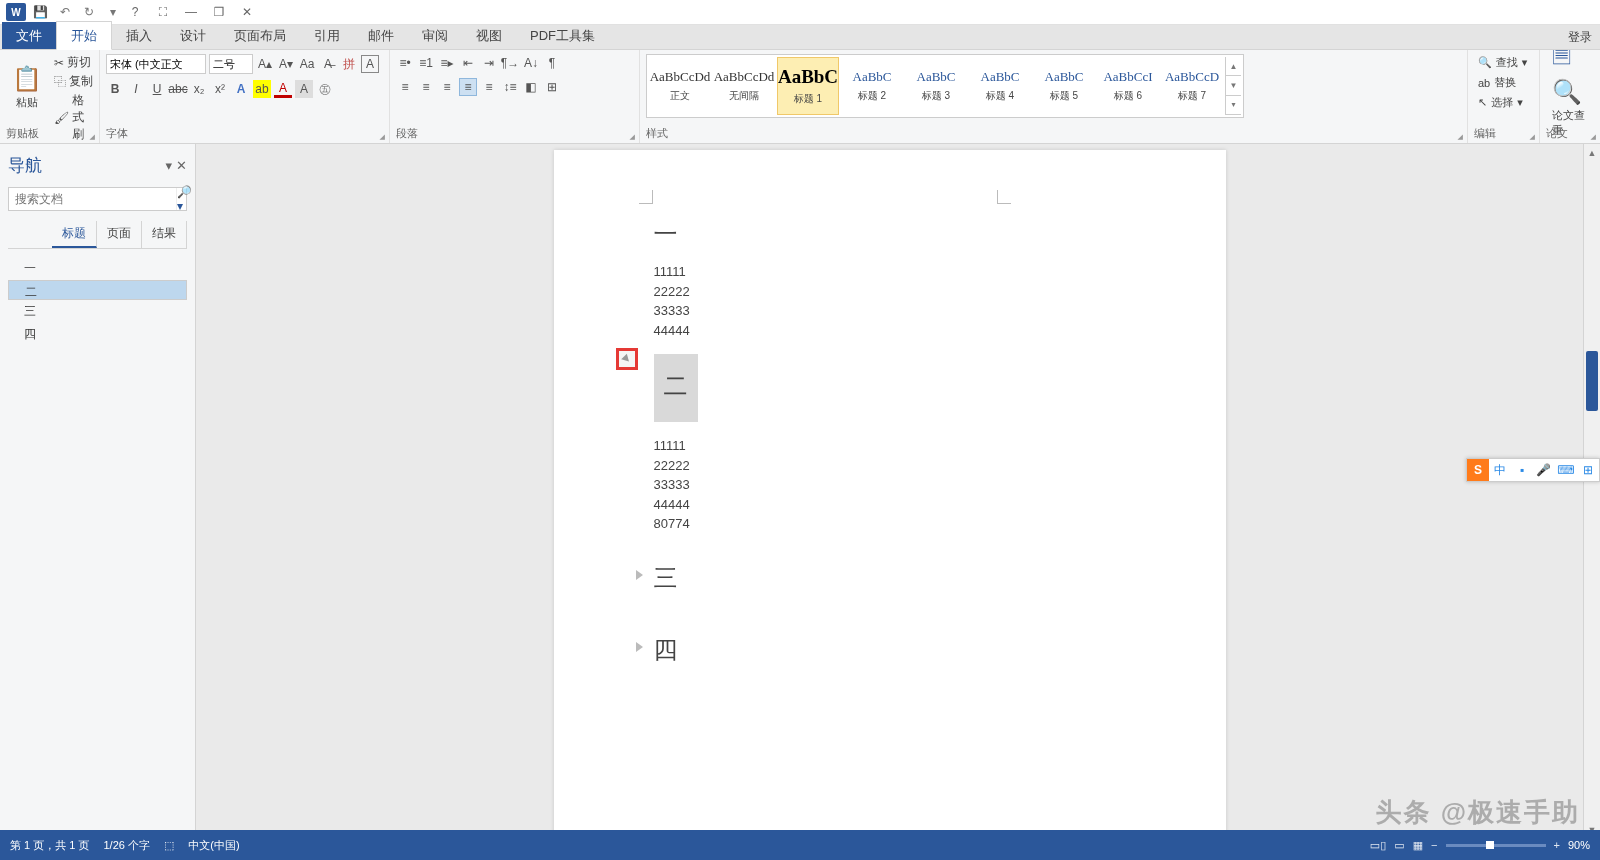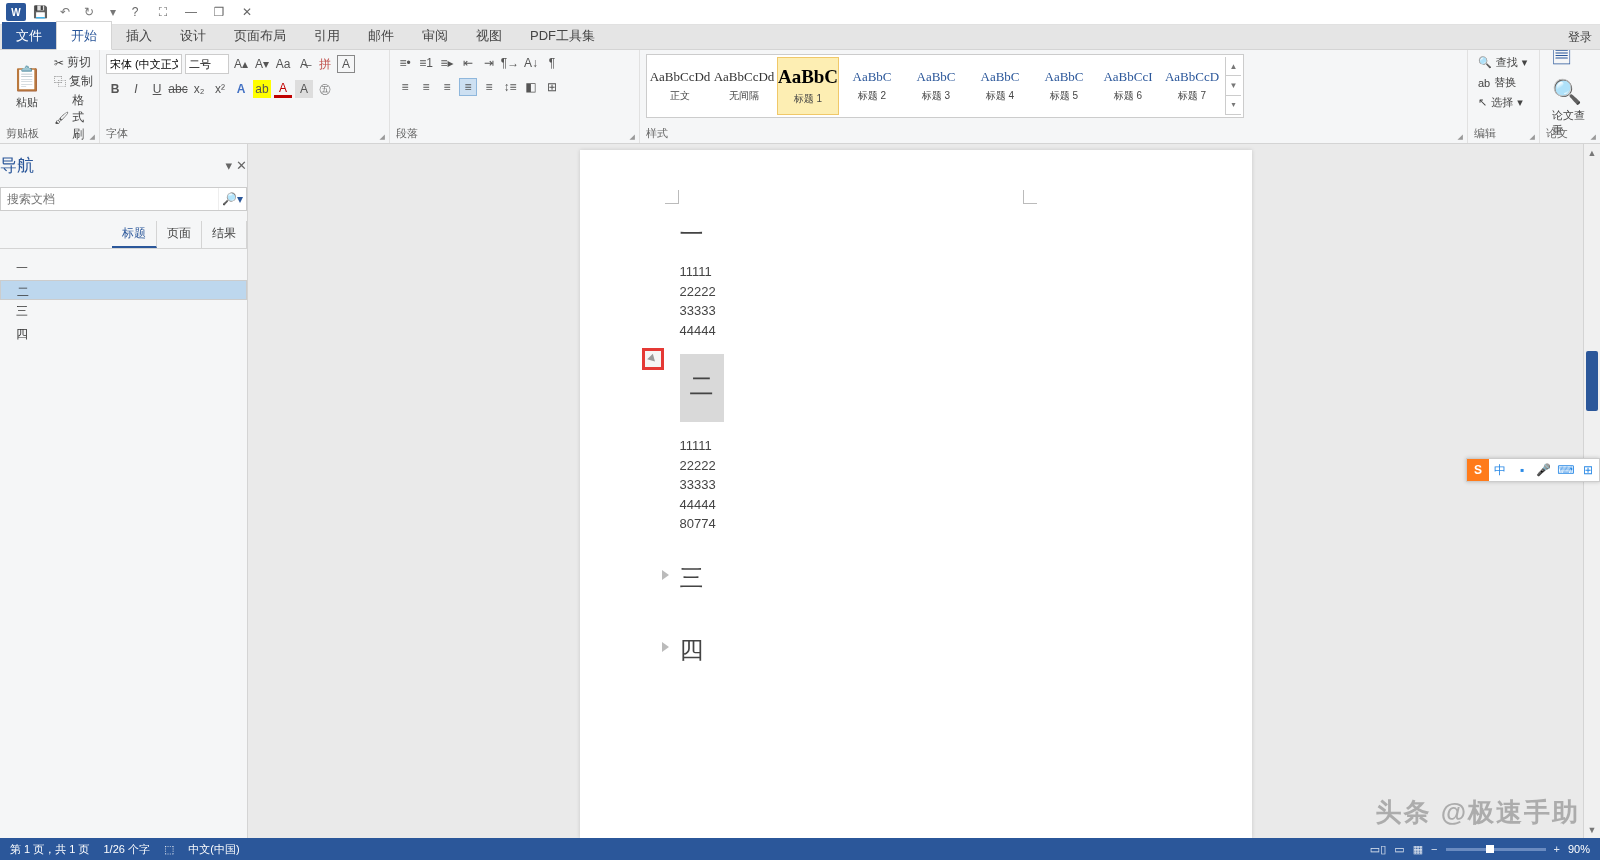--- a/index.html
+++ b/index.html
@@ -36,21 +36,21 @@
 .style-item.selected { border:1px solid #f0c869; background:#fdeeb3; }
 .style-item .preview { font-family:"Times New Roman",serif; font-size:13px; color:#333; }
 .style-item.big .preview { font-size:19px; font-weight:bold; color:#000; }
 .style-item.blue .preview { color:#2b579a; }
 .style-item .sname { font-size:10px; color:#444; margin-top:4px; }
 .gal-arrows { width:16px; display:flex; flex-direction:column; border-left:1px solid #ccc; }
 .gal-arrows div { flex:1; display:flex; align-items:center; justify-content:center; font-size:8px; color:#777; border-bottom:1px solid #ccc; cursor:pointer; }
 .edit-link { display:flex; align-items:center; gap:4px; font-size:11px; cursor:pointer; padding:1px 4px; }
 
 .workspace { display:flex; height:694px; }
-.navpane { width:248px; background:#f5f6f7; border-right:1px solid #d4d4d4; padding:10px 0; }
+.navpane { width:196px; background:#f5f6f7; border-right:1px solid #d4d4d4; padding:10px 8px; }
 .nav-title { display:flex; justify-content:space-between; align-items:center; font-size:17px; color:#2b579a; margin-bottom:10px; }
 .nav-close { display:flex; gap:4px; }
 .nav-close span { cursor:pointer; color:#666; font-size:13px; }
 .nav-search { display:flex; border:1px solid #ccc; background:#fff; height:24px; margin-bottom:10px; }
 .nav-search input { flex:1; border:none; outline:none; padding:0 6px; font-size:12px; background:transparent; }
 .nav-search .srch-btn { width:28px; display:flex; align-items:center; justify-content:center; cursor:pointer; color:#2b579a; border-left:1px solid #eee; }
 .nav-tabs { display:flex; border-bottom:1px solid #d4d4d4; margin-bottom:8px;justify-content:flex-end; }
 .nav-tab { padding:4px 10px; font-size:12px; cursor:pointer; color:#444; border-right:1px solid #d4d4d4; }
 .nav-tab.active { color:#2b579a; border-bottom:2px solid #2b579a; }
 .nav-items { }
@@ -67,21 +67,21 @@
 .h2-block { position:relative; margin:14px 0; }
 .highlight-box { position:absolute; left:-38px; top:-6px; width:22px; height:22px; border:3px solid #e53935; display:flex; align-items:center; justify-content:center; background:#f5f5f5; }
 .highlight-box::before { content:""; width:0; height:0; border-left:7px solid #999; border-top:4px solid transparent; border-bottom:4px solid transparent; transform:rotate(45deg); }
 .shade { background:#d9d9d9; display:inline-block; padding:16px 10px 20px; }
 .collapse-tri { position:absolute; left:-18px; top:8px; width:0; height:0; border-left:7px solid #bbb; border-top:5px solid transparent; border-bottom:5px solid transparent; cursor:pointer; }
 .vscroll { width:17px; background:#f0f0f0; border-left:1px solid #d4d4d4; display:flex; flex-direction:column; }
 .vscroll .arr { height:17px; display:flex; align-items:center; justify-content:center; font-size:9px; color:#777; cursor:pointer; }
 .vscroll .track { flex:1; position:relative; }
 .vscroll .thumb { position:absolute; top:190px; left:2px; right:2px; height:60px; background:#2b579a; border-radius:2px; }
 
-.statusbar { height:22px; background:#2b579a; color:#fff; display:flex; align-items:center; font-size:11px; padding:0 10px; justify-content:space-between; position:absolute; bottom:0; left:0; right:0; }
+.statusbar { height:30px; background:#2b579a; color:#fff; display:flex; align-items:center; font-size:11px; padding:0 10px; justify-content:space-between; position:absolute; bottom:0; left:0; right:0; }
 .status-left { display:flex; gap:14px; align-items:center; }
 .status-right { display:flex; gap:8px; align-items:center; }
 .zoom-slider { width:100px; height:3px; background:#6a8bc0; position:relative; }
 .zoom-slider::before { content:""; position:absolute; left:40%; top:-3px; width:8px; height:8px; background:#fff; }
 .view-btn { cursor:pointer; opacity:0.85; }
 
 .watermark { position:absolute; right:20px; bottom:30px; font-size:26px; color:rgba(120,120,120,0.55); font-weight:bold; pointer-events:none; letter-spacing:2px; }
 .side-widget { position:absolute; right:0; top:458px; display:flex; background:#fff; border:1px solid #ccc; box-shadow:0 0 4px rgba(0,0,0,0.2); }
 .side-widget div { width:22px; height:22px; display:flex; align-items:center; justify-content:center; font-size:12px; }
 .sw-orange { background:#ff7b1a; color:#fff; font-weight:bold; }
@@ -144,21 +144,21 @@
           </div>
       </div>
     </div>
     <div class="rgroup-label">剪贴板</div>
   </div>
 
   <div class="rgroup" style="width:290px">
     <div class="rcontent">
       <div class="col" style="gap:6px">
         <div class="row">
-          <input class="sel" style="width: 76px;" value="宋体 (中文正文">
+          <input class="sel" style="width: 100px;" value="宋体 (中文正文">
           <input class="sel" style="width: 44px;" value="二号">
           <div class="mini">A▴</div>
           <div class="mini">A▾</div>
           <div class="mini">Aa</div>
           <div class="mini">A̶</div>
           <div class="mini" style="color:#c0504d">拼</div>
           <div class="mini" style="border:1px solid #888">A</div>
         </div>
         <div class="row">
           <div class="mini" style="font-weight:bold">B</div>

